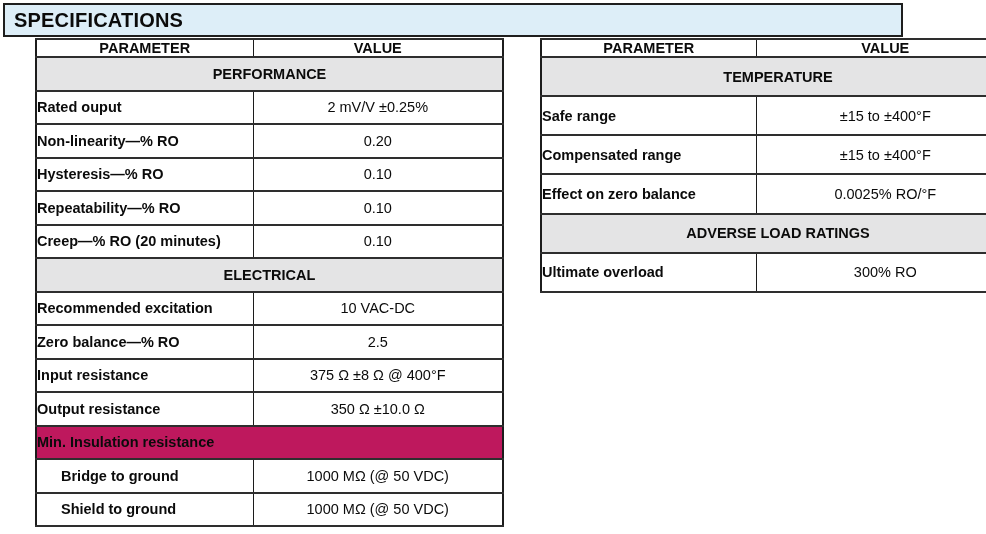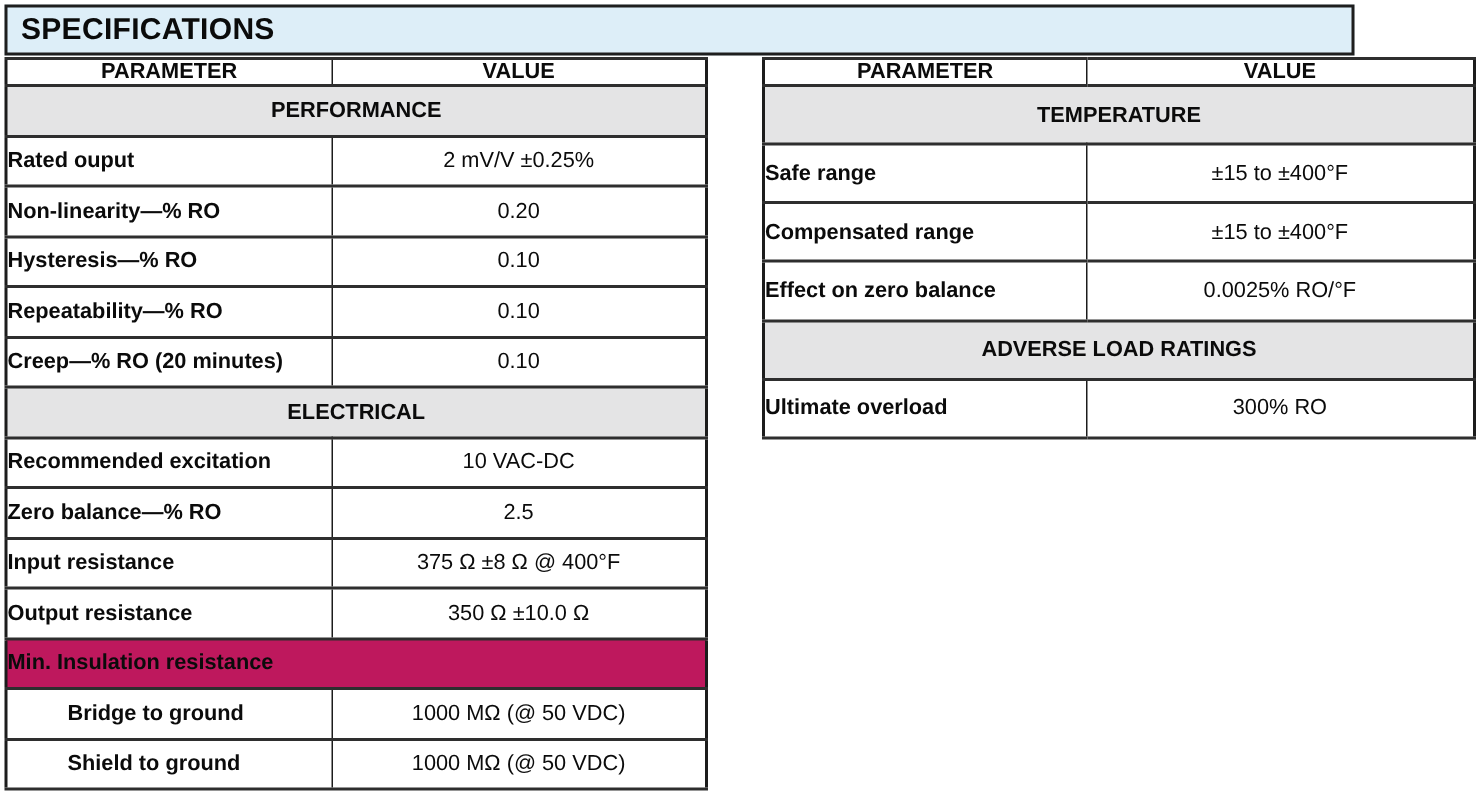--- a/index.html
+++ b/index.html
@@ -36,20 +36,21 @@
     font-weight: bold;
     letter-spacing: 0.2px;
   }
   
   table.spec {
     position: absolute;
     border-collapse: collapse;
     table-layout: fixed;
     background: #ffffff;
     border: 2px solid #1c1c1c;
+    margin-left: 32px;
   }
   #table-left {
     left: 3px;
     top: 38px;
     width: 467px;
     height: 489px;
   }
   #table-right {
     left: 508px;
     top: 38px;
@@ -72,21 +73,21 @@
   }
   th.param-head, td.param-cell {
     border-right: 1.5px solid #1c1c1c;
   }
   td.param-cell {
     font-weight: bold;
     text-align: left;
     padding-left: 8px;
   }
   td.param-cell.indent {
-    padding-left: 40px;
+    padding-left: 24px;
   }
   td.value-cell {
     font-weight: normal;
     text-align: center;
     padding-left: 4px;
     padding-right: 4px;
   }
   td.section-cell {
     background: var(--section-bg, #e4e4e5);
     font-weight: bold;

